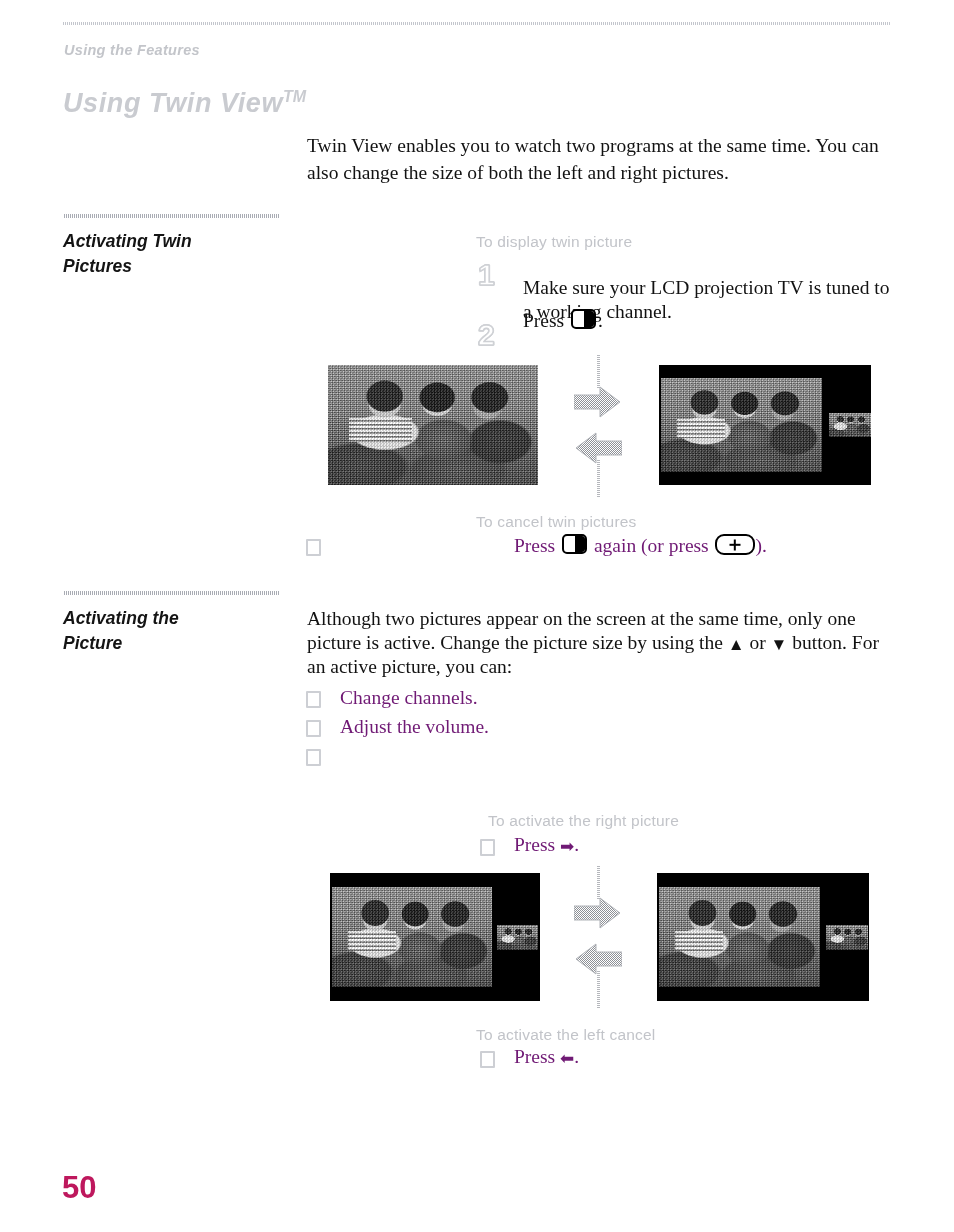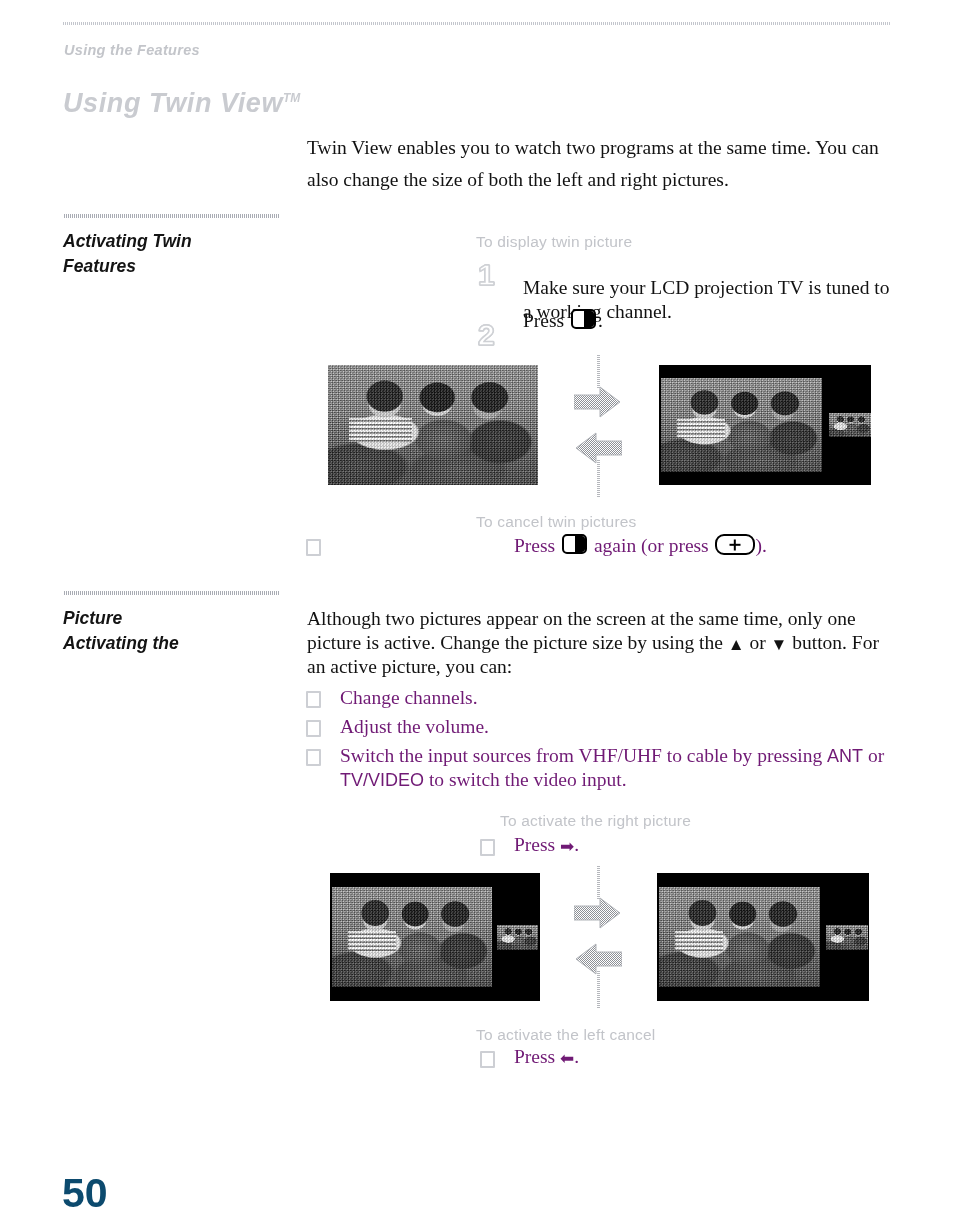--- a/index.html
+++ b/index.html
@@ -53,33 +53,33 @@
     top: 88px;
     font-family: "Liberation Sans", sans-serif;
     font-style: italic;
     font-weight: bold;
     font-size: 27px;
     letter-spacing: .6px;
     color: #c9cbd0;
     white-space: nowrap;
   }
   .chapter-title .tm {
-    font-size: 12px;
+    font-size: 16px;
     vertical-align: super;
     letter-spacing: 0;
   }
 
   
   .intro {
     position: absolute;
     left: 307px;
     top: 132px;
     width: 585px;
     font-size: 19.5px;
-    line-height: 32px;
+    line-height: 27px;
     color: #121212;
   }
 
   
   .sec-rule {
     position: absolute;
     width: 215px;
     height: 4px;
     left: 64px;
     background-image: repeating-linear-gradient(90deg,
@@ -272,43 +272,43 @@
   }
   .flow .arrow svg { display: block; }
 
   
   .page-number {
     position: absolute;
     left: 62px;
     top: 1170px;
     font-family: "Liberation Sans", sans-serif;
     font-weight: bold;
-    font-size: 41px;
-    color: #0c4a6e;
+    font-size: 31px;
+    color: #be185d;
   }
 </style>
 </head>
 <body>
 
 <div class="page">
 
   <div class="top-rule"></div>
 
   <div class="running-head">Using the Features</div>
 
   <div class="chapter-title">
     <span>Using Twin View</span><span class="tm">TM</span>
   </div>
 
   <div class="intro">Twin View enables you to watch two programs at the same time. You can also change the size of both the left and right pictures.</div>
 
   <div class="sec-rule" style="top:214px"></div>
   <div class="sec-label" style="top:229px">
     <div>Activating Twin</div>
-    <div>Features</div>
+    <div>Pictures</div>
   </div>
 
   <div class="subhead" style="left:476px; top:233px">To display twin picture</div>
 
   <div class="step-num" style="left:478px; top:260px">1</div>
   <div class="step-text" style="left:523px; top:276px; width:372px">Make sure your LCD projection TV is tuned to a working channel.</div>
 
   <div class="step-num" style="left:478px; top:320px">2</div>
   <div class="step-text" style="left:523px; top:309px; width:372px">
     <span>Press</span>
@@ -375,50 +375,43 @@
   <div class="bullet" style="left:306px; top:539px"></div>
   <div class="bullet-text" style="left:514px; top:534px; width:380px">
     <span>Press</span>
     <span class="twin-btn"></span>
     <span>again (or press</span>
     <span class="plus-btn"></span><span>).</span>
   </div>
 
   <div class="sec-rule" style="top:591px"></div>
   <div class="sec-label" style="top:606px">
+    <div>Activating the</div>
     <div>Picture</div>
-    <div>Activating the</div>
   </div>
 
   <div class="step-text" style="left:307px; top:607px; width:590px">
     <span>Although two pictures appear on the screen at the same time, only one</span>
     <span>picture is active. Change the picture size by using the</span>
     <span class="arrow-glyph">▲</span>
     <span>or</span>
     <span class="arrow-glyph">▼</span>
     <span>button. For an</span>
     <span>active picture, you can:</span>
   </div>
 
   <div class="bullet" style="left:306px; top:691px"></div>
   <div class="bullet-text" style="left:340px; top:686px; width:520px">Change channels.</div>
 
   <div class="bullet" style="left:306px; top:720px"></div>
   <div class="bullet-text" style="left:340px; top:715px; width:520px">Adjust the volume.</div>
 
   <div class="bullet" style="left:306px; top:749px"></div>
-  <div class="bullet-text" style="left:340px; top:744px; width:548px">
-    <span>Switch the input sources from VHF/UHF to cable by pressing</span>
-    <span class="sans-inline">ANT</span>
-    <span>or</span>
-    <span class="sans-inline">TV/VIDEO</span>
-    <span>to switch the video input.</span>
-  </div>
-
-  <div class="subhead" style="left:500px; top:812px">To activate the right picture</div>
+
+  <div class="subhead" style="left:488px; top:812px">To activate the right picture</div>
 
   <div class="bullet" style="left:480px; top:839px"></div>
   <div class="bullet-text" style="left:514px; top:833px; width:300px">
     <span>Press</span>
     <span class="arrow-glyph">➡</span><span>.</span>
   </div>
 
   <div class="figure">
 
     <div class="tv-frame" style="left:330px; top:873px; width:210px; height:128px">

